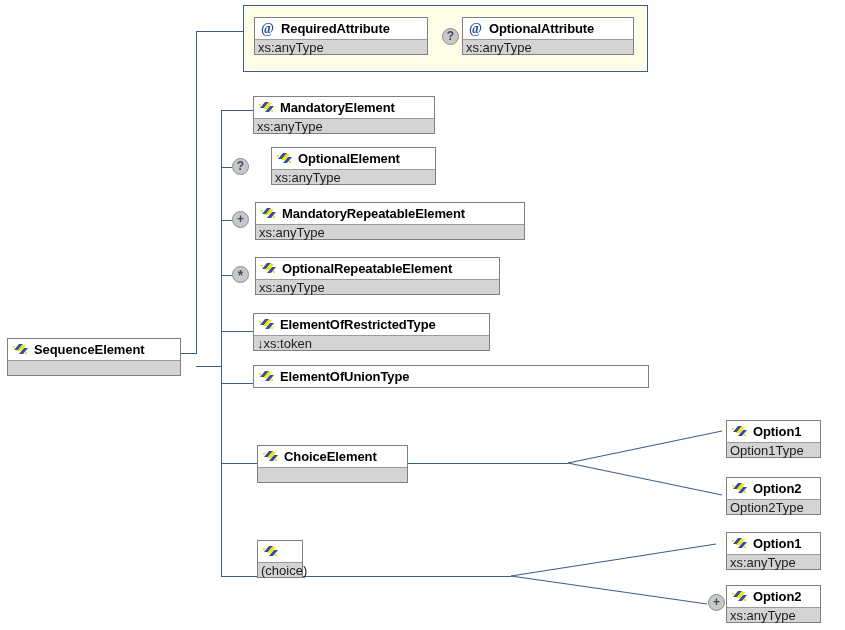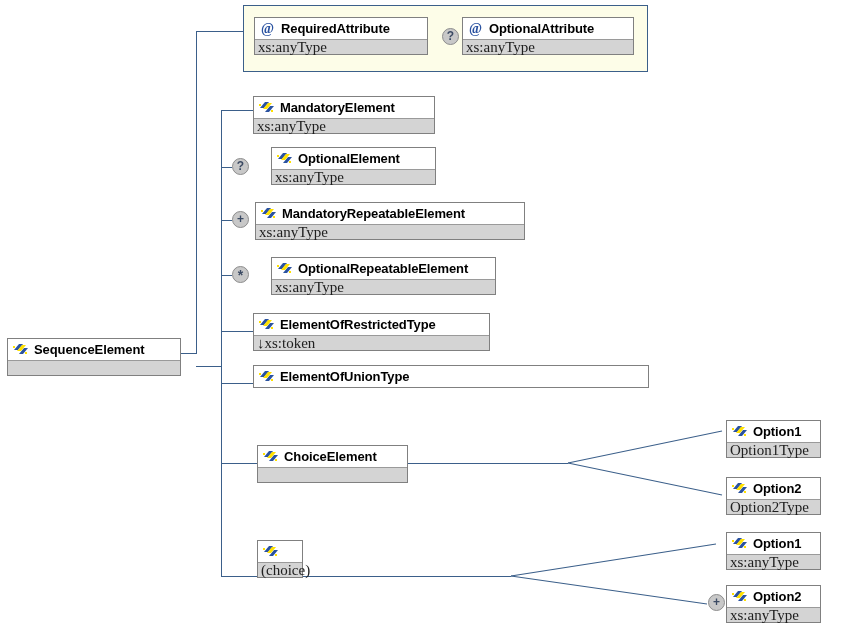--- a/index.html
+++ b/index.html
@@ -61,24 +61,24 @@
   .node .type-row {
     background: #d4d4d4;
     border-top: 1px solid #9a9a9a;
     height: 15px;
     box-sizing: border-box;
     padding: 0 3px;
     display: flex;
     align-items: center;
   }
   .node .type {
-    font-size: 15px;
+    font-size: 13px;
     color: #202020;
     white-space: nowrap;
-    font-family: Liberation Serif, serif;
+    font-family: Liberation Sans, sans-serif;
   }
   .node.tall-type .type-row { height: 17px; }
 
   
   .icon-el {
     width: 17px;
     height: 15px;
     margin-right: 5px;
     flex: 0 0 auto;
     position: relative;
@@ -243,21 +243,21 @@
         </svg>
       </span>
       <span class="name">MandatoryRepeatableElement</span>
     </div>
     <div class="type-row">
       <span class="type">xs:anyType</span>
     </div>
   </div>
 
   <div class="occ star" style="left:232px; top:266px;">*</div>
-  <div class="node" style="left:255px; top:257px; width:225px;margin-left:16px;">
+  <div class="node" style="left:255px; top:257px; width:245px;">
     <div class="name-row">
       <span class="icon-el">
         <svg width="17" height="15" viewBox="0 0 17 15">
           <polygon points="2,8 7,2 11,2 6,8" fill="#2a52a0"></polygon>
           <polygon points="7,12 12,6 16,6 11,12" fill="#2a52a0"></polygon>
           <polygon points="5,9 10,3 14,3 9,9" fill="#ffe100"></polygon>
           <polygon points="1,4 3,4 3,6 1,6" fill="#ffe100"></polygon>
           <polygon points="13,10 15,10 15,12 13,12" fill="#ffe100"></polygon>
         </svg>
       </span>

